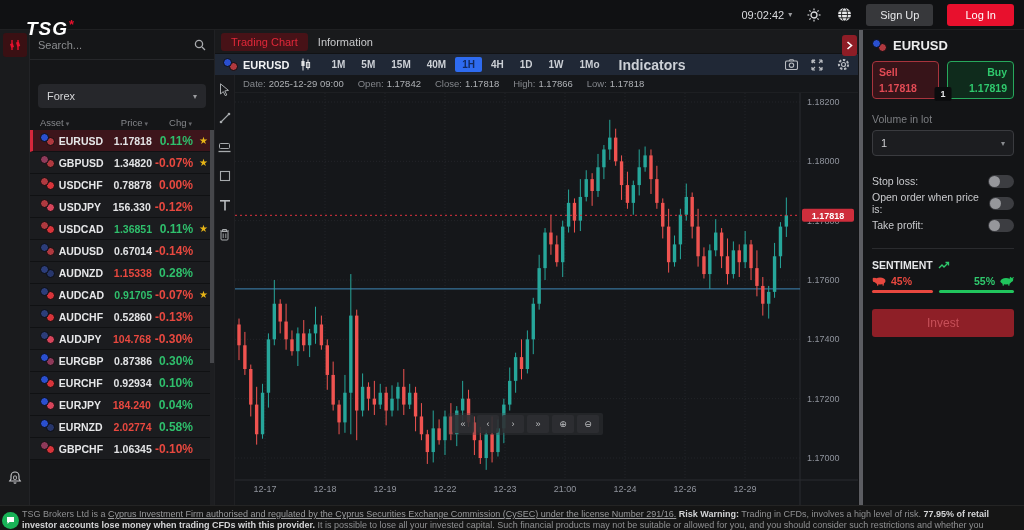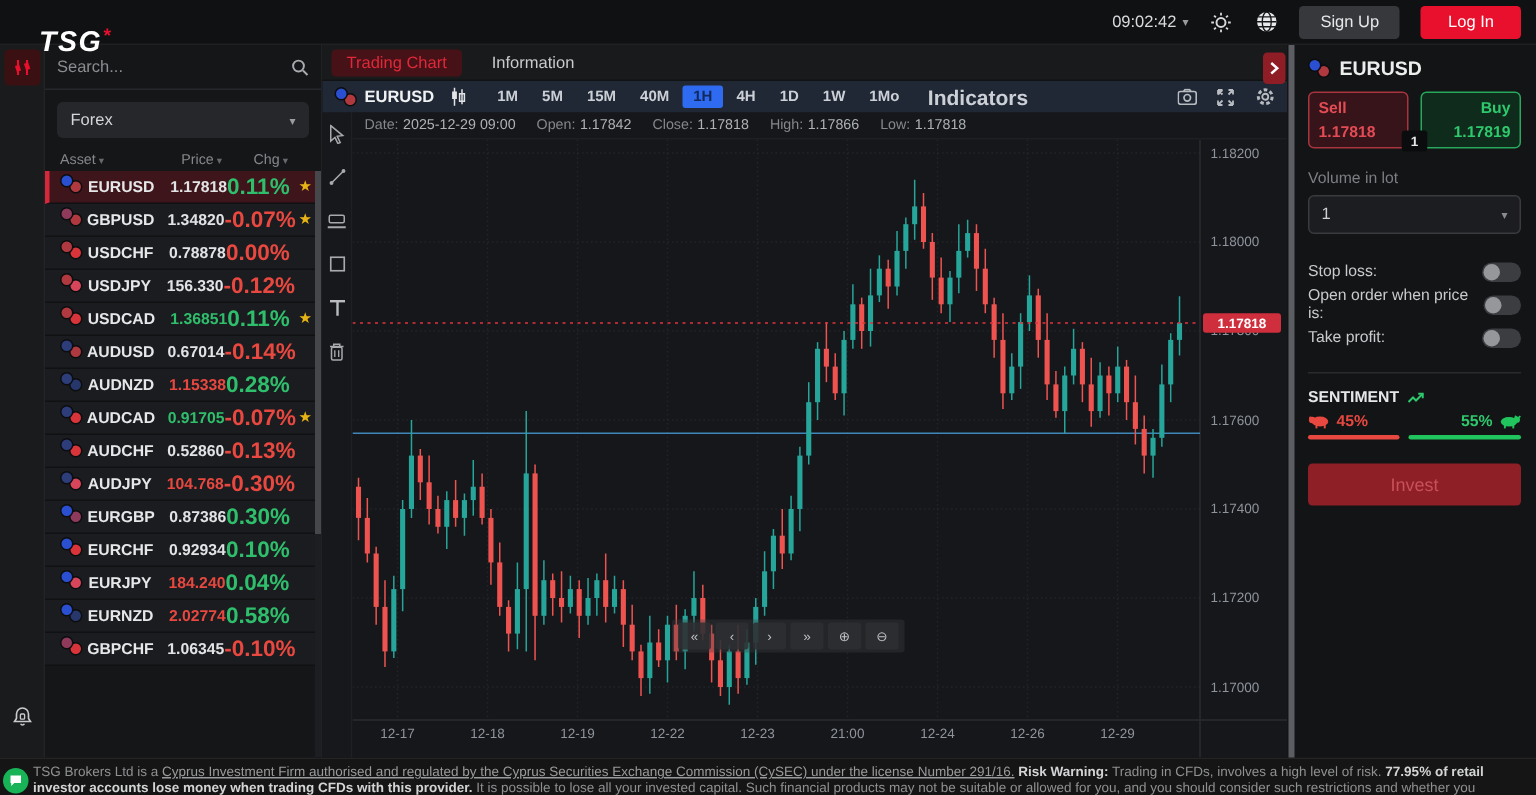--- a/index.html
+++ b/index.html
@@ -26,46 +26,46 @@
   .rail { width:30px; background:#1a1b1d; border-right:1px solid #222326; display:flex; flex-direction:column; align-items:center; padding:3px 0 20px; }
   .rail-markets { width:24px; height:24px; background:#3a1013; border-radius:3px; display:flex; align-items:center; justify-content:center; cursor:pointer; }
   .rail-bell { margin-top:auto; cursor:pointer; }
 
   
   .sidebar { width:185px; background:#151618; border-right:1px solid #202124; display:flex; flex-direction:column; }
   .search-row { height:30px; display:flex; align-items:center; border-bottom:1px solid #26272a; padding:0 8px; gap:6px; }
   .search-row input { flex:1; background:transparent; border:none; outline:none; color:#b9babd; font-size:11px;
     font-family:"Liberation Sans","DejaVu Sans",sans-serif; }
   .search-row input::placeholder { color:#8b8d90; }
-  .cat-select { margin:8px 8px 6px; height:24px; background:#26272b; border-radius:4px; display:flex; align-items:center;
+  .cat-select { margin:24px 8px 6px; height:24px; background:#26272b; border-radius:4px; display:flex; align-items:center;
     justify-content:space-between; padding:0 9px; font-size:11px; color:#d5d6d8; cursor:pointer; }
   .cat-select .chev { font-size:8px; color:#9b9c9f; }
   .list-head { display:flex; align-items:center; height:16px; padding:0 6px 0 10px; font-size:9.5px; color:#85878b; }
   .list-head .h-asset { flex:1; } .list-head .h-price { width:52px; text-align:right; } .list-head .h-chg { width:44px; text-align:right; }
   .list-head .h-star { width:16px; } .list-head .chev { font-size:7px; color:#66686c; margin-left:2px; }
   .asset-list { flex:1; overflow:hidden; position:relative; }
   .asset-row { display:flex; align-items:center; height:22px; padding:0 6px 0 10px; border-bottom:1px solid #101113;
     background:#1b1c1f; cursor:pointer; }
   .asset-row.selected { background:#3d151b; border-left:3px solid #d6273b; padding-left:7px; }
   .a-flag { width:20px; }
   .a-name { flex:1; font-size:10.5px; font-weight:bold; color:#e6e7e9; }
   .a-price { width:52px; text-align:right; font-size:10.5px; font-weight:bold; }
-  .a-chg { width:44px; text-align:right; font-size:15px; font-weight:bold; }
+  .a-chg { width:44px; text-align:right; font-size:12px; font-weight:bold; }
   .a-star { width:16px; text-align:right; font-size:10px; color:#e7b416; }
   .c-neutral { color:#e2e3e5; } .c-up { color:#2fbf6c; } .c-down { color:#e8483f; }
   .flag { position:relative; display:inline-block; width:15px; height:13px; }
   .flag i { position:absolute; width:9px; height:9px; border-radius:50%; border:1px solid #0c0d0f; }
   .flag i:first-child { left:0; top:0; z-index:2; }
   .flag i:last-child { right:0; bottom:0; z-index:1; }
   .side-scroll { position:absolute; right:0; top:0; width:4px; height:100%; background:#1d1e21; }
   .side-scroll .thumb { width:4px; height:62%; background:#46474b; }
 
   
   .main { width:643px; display:flex; flex-direction:column; background:#15171a; }
-  .tabs-row { height:25px; background:#191a1c; display:flex; align-items:center; padding:0 6px; gap:10px; border-bottom:1px solid #111214; }
+  .tabs-row { height:25px; background:#191a1c; display:flex; align-items:center; padding:0 6px; border-bottom:1px solid #111214; }
   .tab { font-size:11px; padding:3px 10px; border-radius:3px; cursor:pointer; color:#c9cacc; }
   .tab.active { background:#471217; color:#e02839; }
   .chart-toolbar { height:21px; background:#202836; display:flex; align-items:center; padding:0 8px; gap:2px; }
   .ct-symbol { display:flex; align-items:center; gap:5px; font-size:11px; font-weight:bold; color:#f0f1f3; margin-right:8px; cursor:pointer; }
   .ct-candleicon { margin-right:10px; cursor:pointer; display:flex; }
   .tf { font-size:10px; font-weight:bold; color:#ccd0d6; padding:2px 7px; border-radius:2px; cursor:pointer; }
   .tf.active { background:#2e6bf0; color:#11295e; }
   .tf-ind { font-size:14px; font-weight:bold; color:#ccd0d6; margin-left:10px; cursor:pointer; }
   .ct-right { margin-left:auto; display:flex; align-items:center; gap:12px; }
   .ct-right .tb-icon { width:14px; height:14px; }

